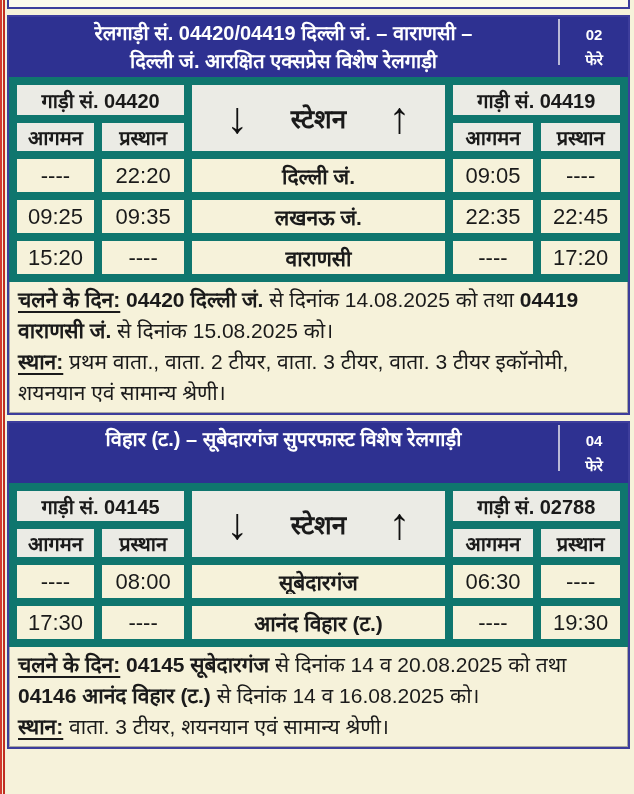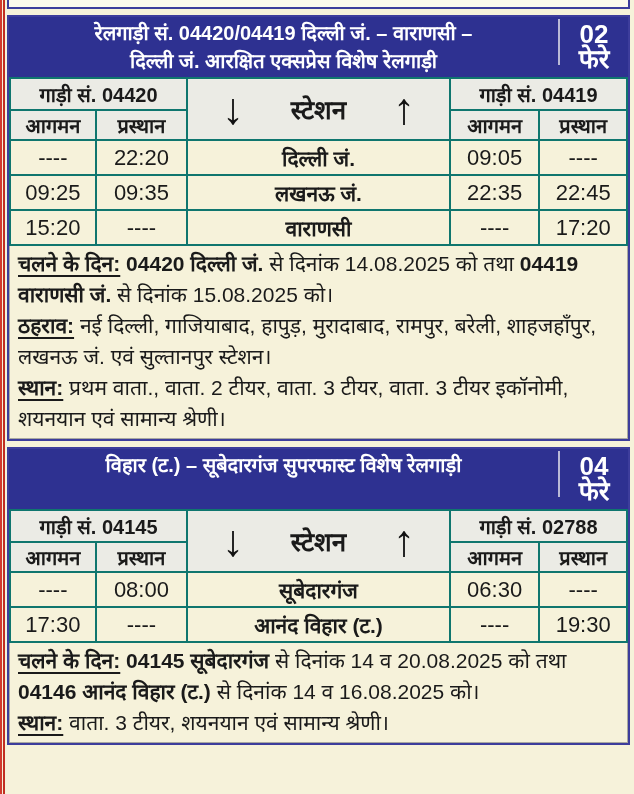--- a/index.html
+++ b/index.html
@@ -37,25 +37,25 @@
     height:60px;
   }
   .sec-title {
     flex:1; text-align:center; font-weight:bold;
     font-size:20px; line-height:28px; padding-top:2px;
   }
   .sec-divider { width:2px; background:#b9b9d6; height:46px; margin-top:2px; }
   .sec-trips {
     width:68px; display:flex; flex-direction:column;
     align-items:center; justify-content:center;
-    font-weight:bold; font-size:26px; line-height:25px;
+    font-weight:bold; font-size:15px; line-height:25px;
   }
 
   table.tt { width:100%; border-collapse:collapse; table-layout:fixed; }
-  table.tt td { border:2px solid #0f766e; text-align:center; padding:0; overflow:hidden; }
+  table.tt td { border:8px solid #0f766e; text-align:center; padding:0; overflow:hidden; }
   .hrow td, .hrow2 td { background:#ebebe5; font-weight:bold; font-size:20px; }
   .hrow td { height:30px; }
   .hrow2 td { height:28px; }
   .drow td { background:#f6f2da; height:33px; font-size:22px; }
   .drow td.st { font-weight:bold; font-size:21px;border-radius:9px; }
   td.station-head {
     background:#ebebe5;
   }
   .station-head-inner {
     display:flex; align-items:center; justify-content:space-between;
@@ -141,23 +141,20 @@
           <td>17:20</td>
         </tr>
       </tbody>
         </table>
 
       <div class="paras">
         <div class="para">
           <span class="lbl">चलने के दिन:</span><span class="b"> 04420 दिल्ली जं.</span><span> से दिनांक 14.08.2025 को तथा </span><span class="b">04419 वाराणसी जं.</span><span> से दिनांक 15.08.2025 को।</span>
         </div>
         <div class="para">
-          <span class="lbl">ठहराव:</span><span> नई दिल्ली, गाजियाबाद, हापुड़, मुरादाबाद, रामपुर, बरेली, शाहजहाँपुर, लखनऊ जं. एवं सुल्तानपुर स्टेशन।</span>
-        </div>
-        <div class="para">
           <span class="lbl">स्थान:</span><span> प्रथम वाता., वाता. 2 टीयर, वाता. 3 टीयर,  वाता. 3 टीयर इकॉनोमी, शयनयान एवं सामान्य श्रेणी।</span>
         </div>
       </div>
     </section>
 
     <section class="box">
       <div class="sec-header">
         <div class="sec-title">
           <div>विहार (ट.) – सूबेदारगंज सुपरफास्ट विशेष रेलगाड़ी</div>
         </div>

